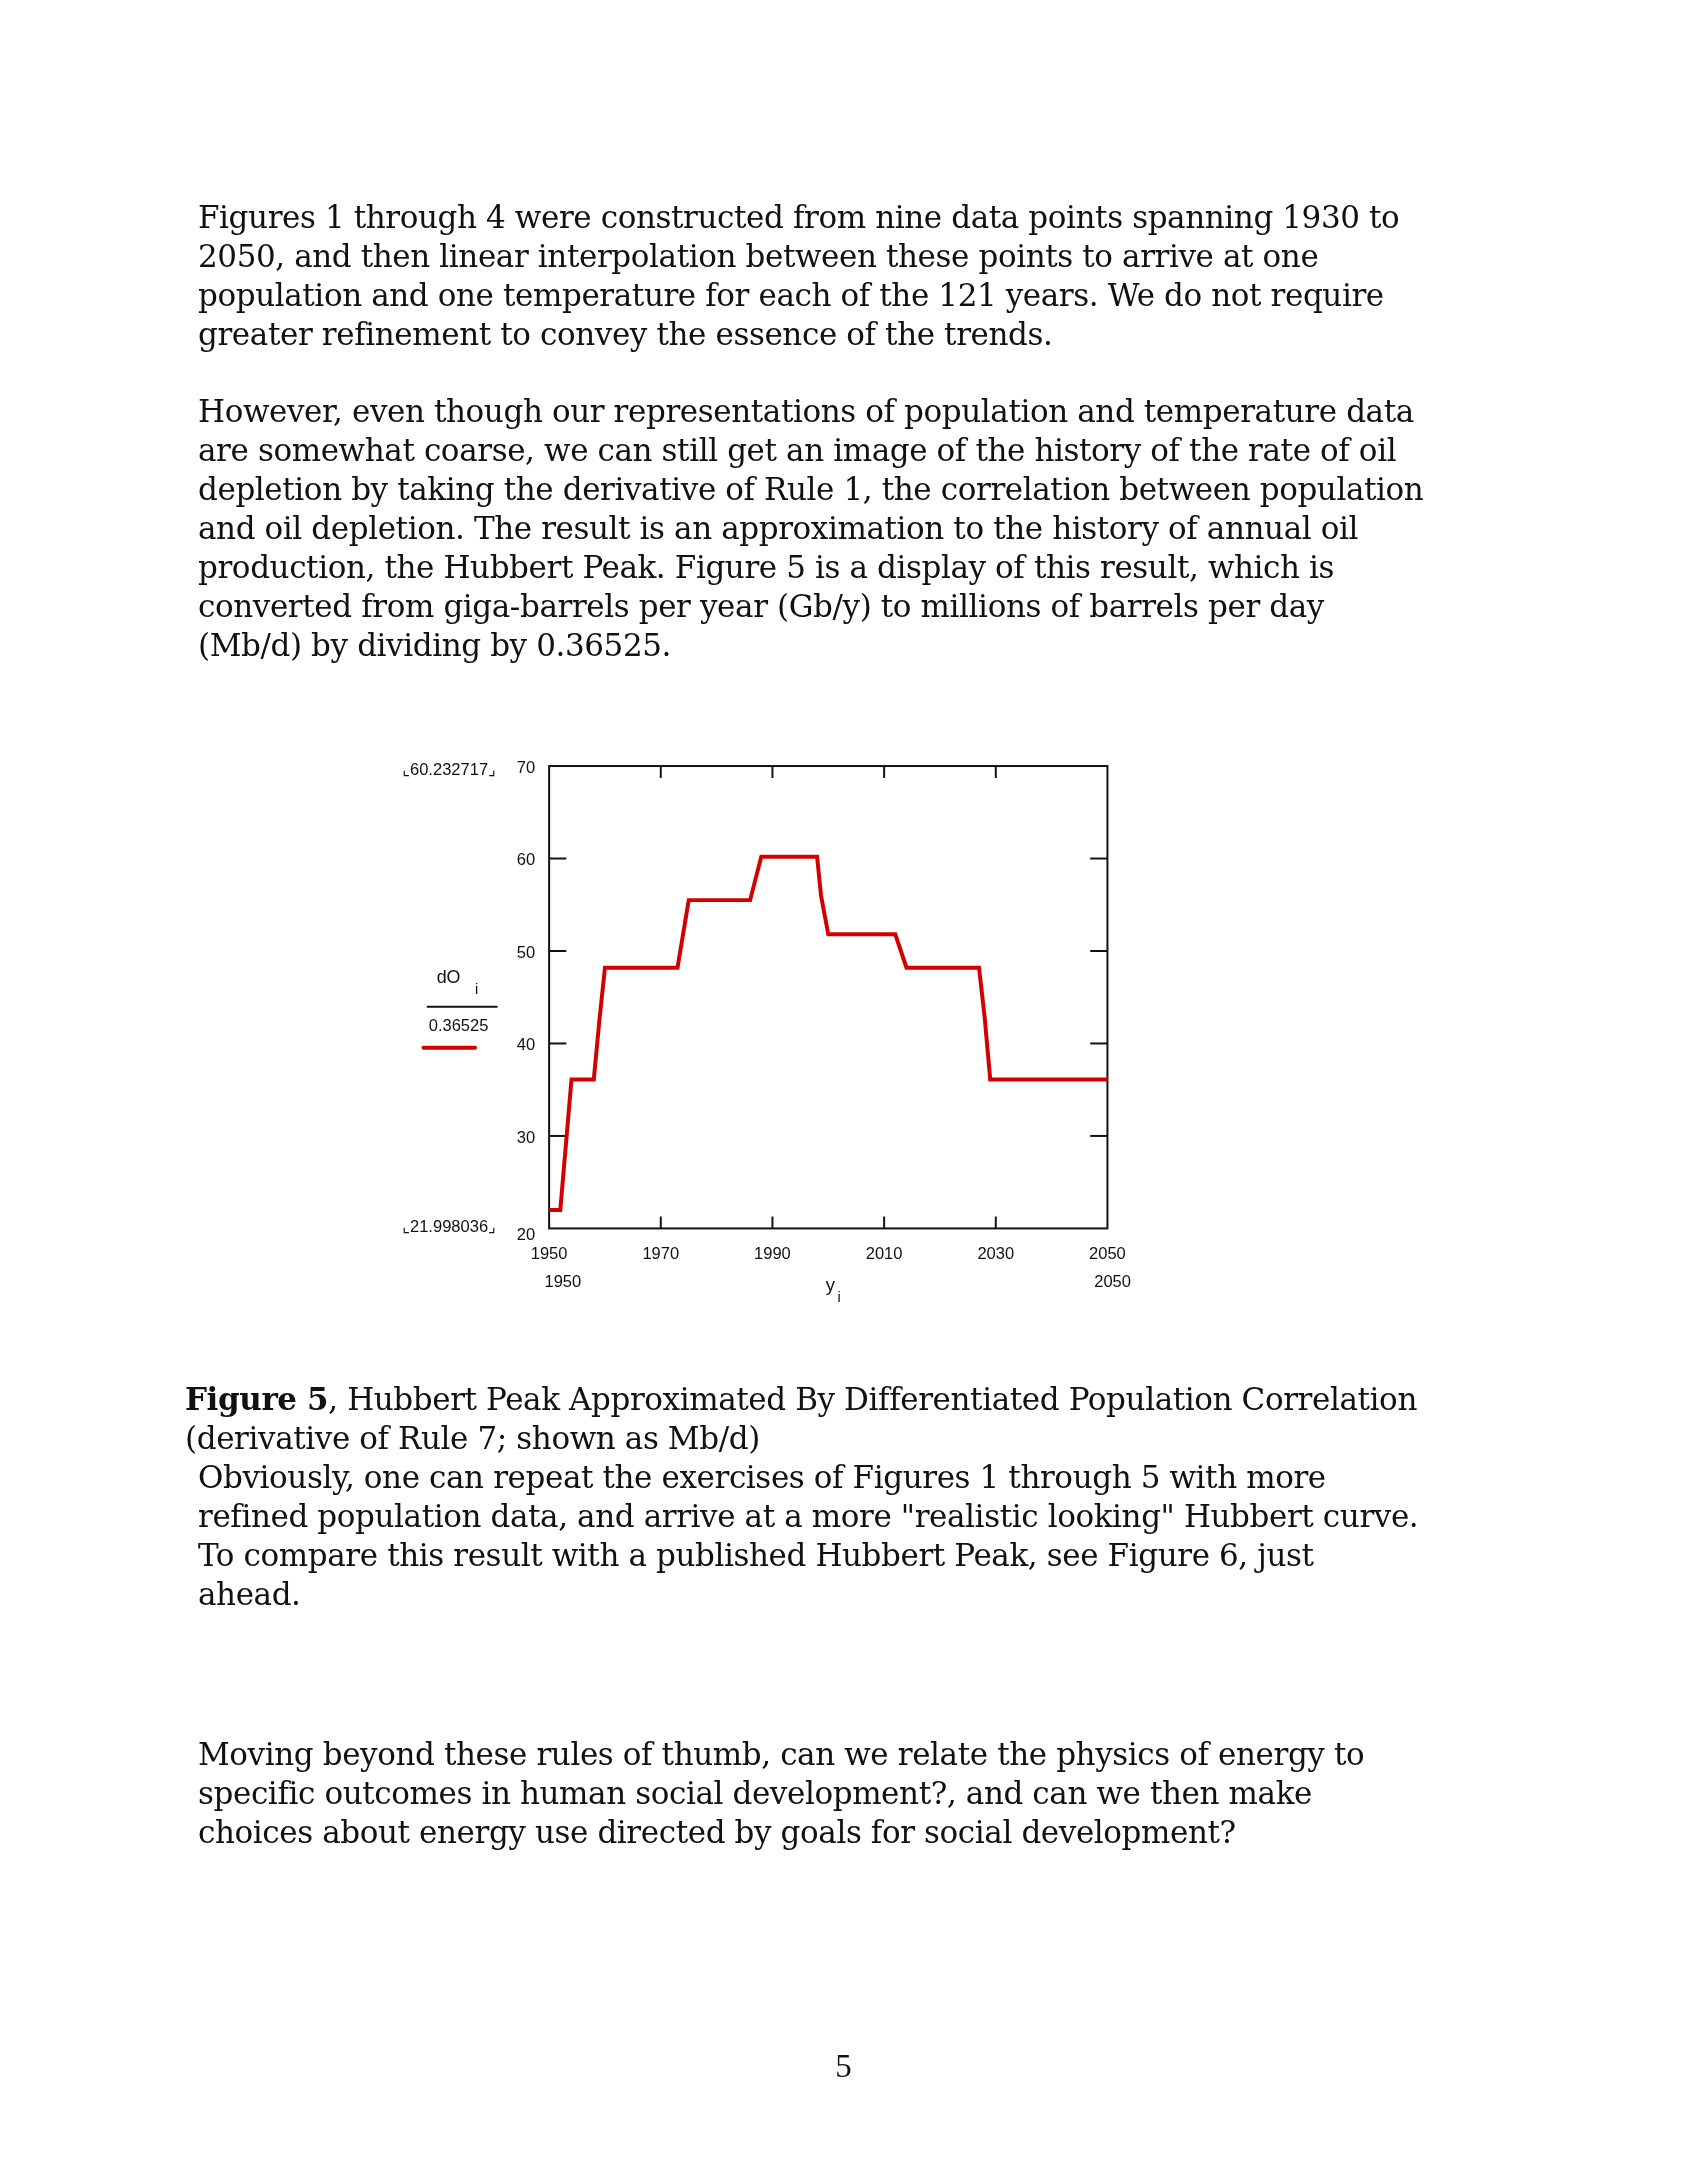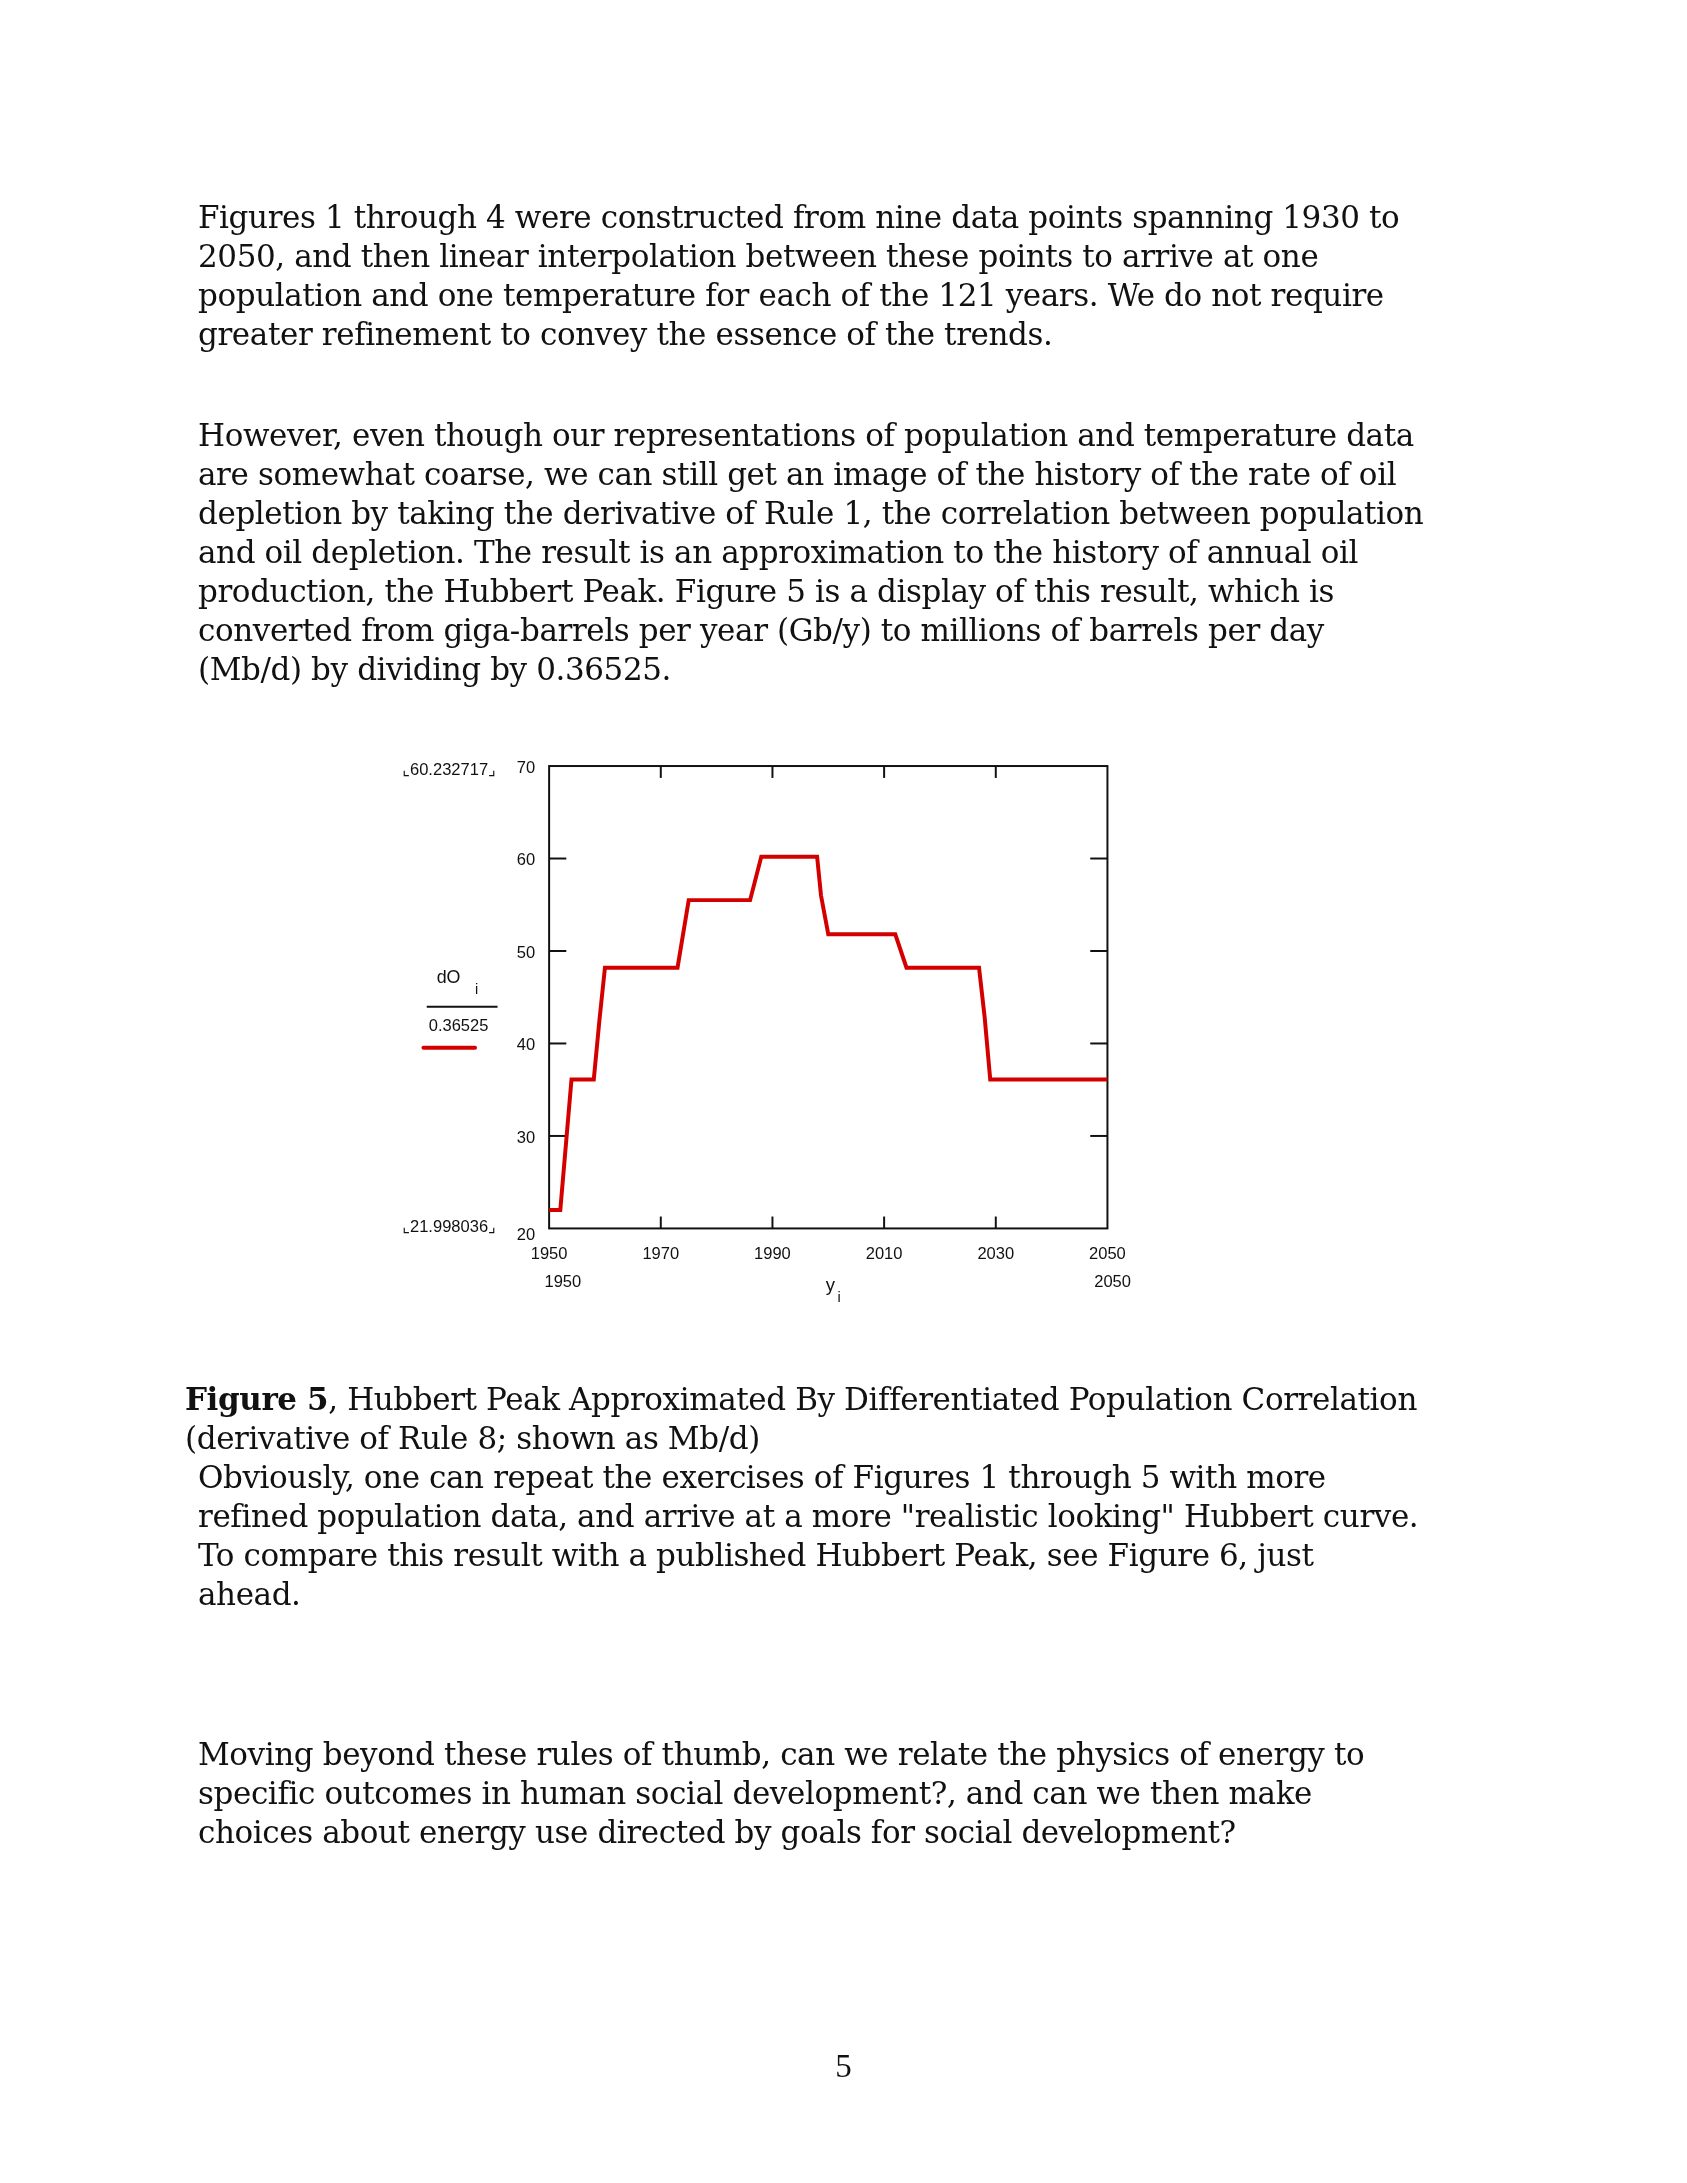--- a/index.html
+++ b/index.html
@@ -4,21 +4,21 @@
 <style>
   html, body { margin: 0; padding: 0; background: #ffffff; }
   body { width: 1687px; height: 2183px; position: relative; overflow: hidden; }
   .page { position: absolute; left: 0; top: 0; width: 1606px; height: 2183px; background: #fff; }
   .para {
     position: absolute; left: 198px; width: 1297px;
     font-family: "DejaVu Serif", serif; font-size: 31px; line-height: 39px;
     color: #111; white-space: pre-line; letter-spacing: -0.4px;
   }
   #p1 { top: 198px; }
-  #p2 { top: 416px; }
+  #p2 { top: 392px; }
   #p3 { top: 1458px; }
   #p4 { top: 1735px; }
   .caption {
     position: absolute; left: 185px; width: 1323px; top: 1380px; text-align: left;
     font-family: "DejaVu Serif", serif; font-size: 31px; line-height: 39px; color: #111;
     letter-spacing: -0.4px;
   }
   .caption b { font-weight: bold; }
   .pagenum {
     position: absolute; top: 2048px; left: 0; width: 1687px; text-align: center;
@@ -93,21 +93,21 @@
         <text x="1674" y="1903" font-size="25" text-anchor="middle">2050</text>
       </g>
     <text x="823" y="1946" font-size="25" id="xminlbl">1950</text>
     <text x="1654" y="1946" font-size="25" id="xmaxlbl">2050</text>
     <text x="1248" y="1952" font-size="28" font-family="DejaVu Sans Mono" id="xlbl">y</text>
     <text x="1266" y="1968" font-size="22" font-family="DejaVu Sans Mono">i</text>
   </svg>
 
   <div class="caption">
     <b>Figure 5</b><span>, Hubbert Peak Approximated By Differentiated Population Correlation</span><br>
-    <span>(derivative of Rule 8; shown as Mb/d)</span>
+    <span>(derivative of Rule 7; shown as Mb/d)</span>
   </div>
 
   <div class="para" id="p3">Obviously, one can repeat the exercises of Figures 1 through 5 with more
 refined population data, and arrive at a more "realistic looking" Hubbert curve.
 To compare this result with a published Hubbert Peak, see Figure 6, just
 ahead.</div>
   <div class="para" id="p4">Moving beyond these rules of thumb, can we relate the physics of energy to
 specific outcomes in human social development?, and can we then make
 choices about energy use directed by goals for social development?</div>
 

